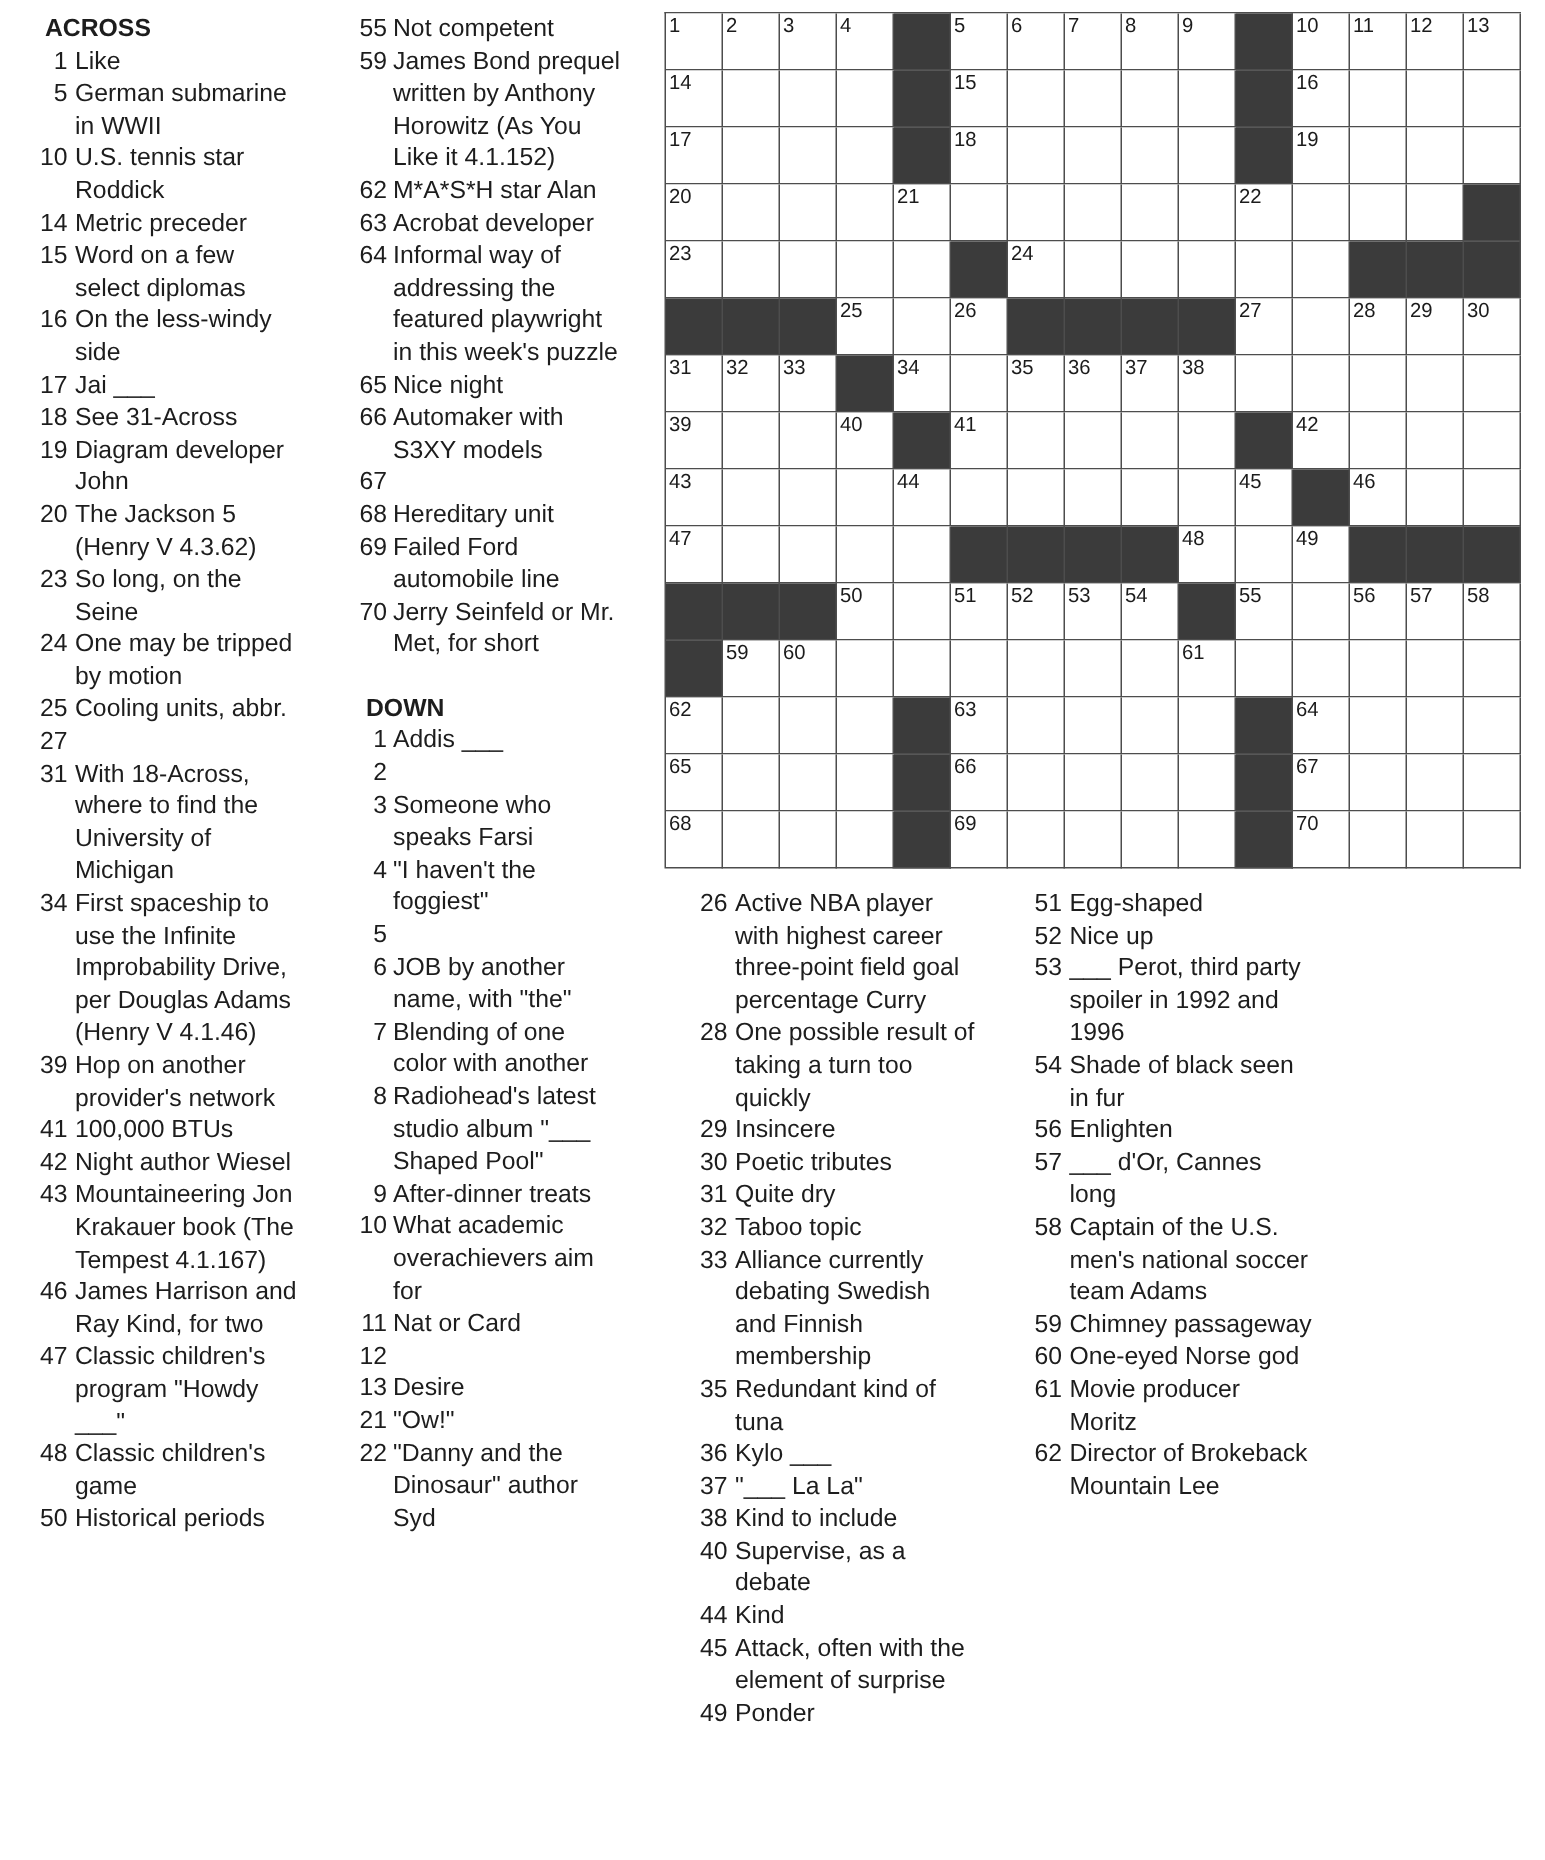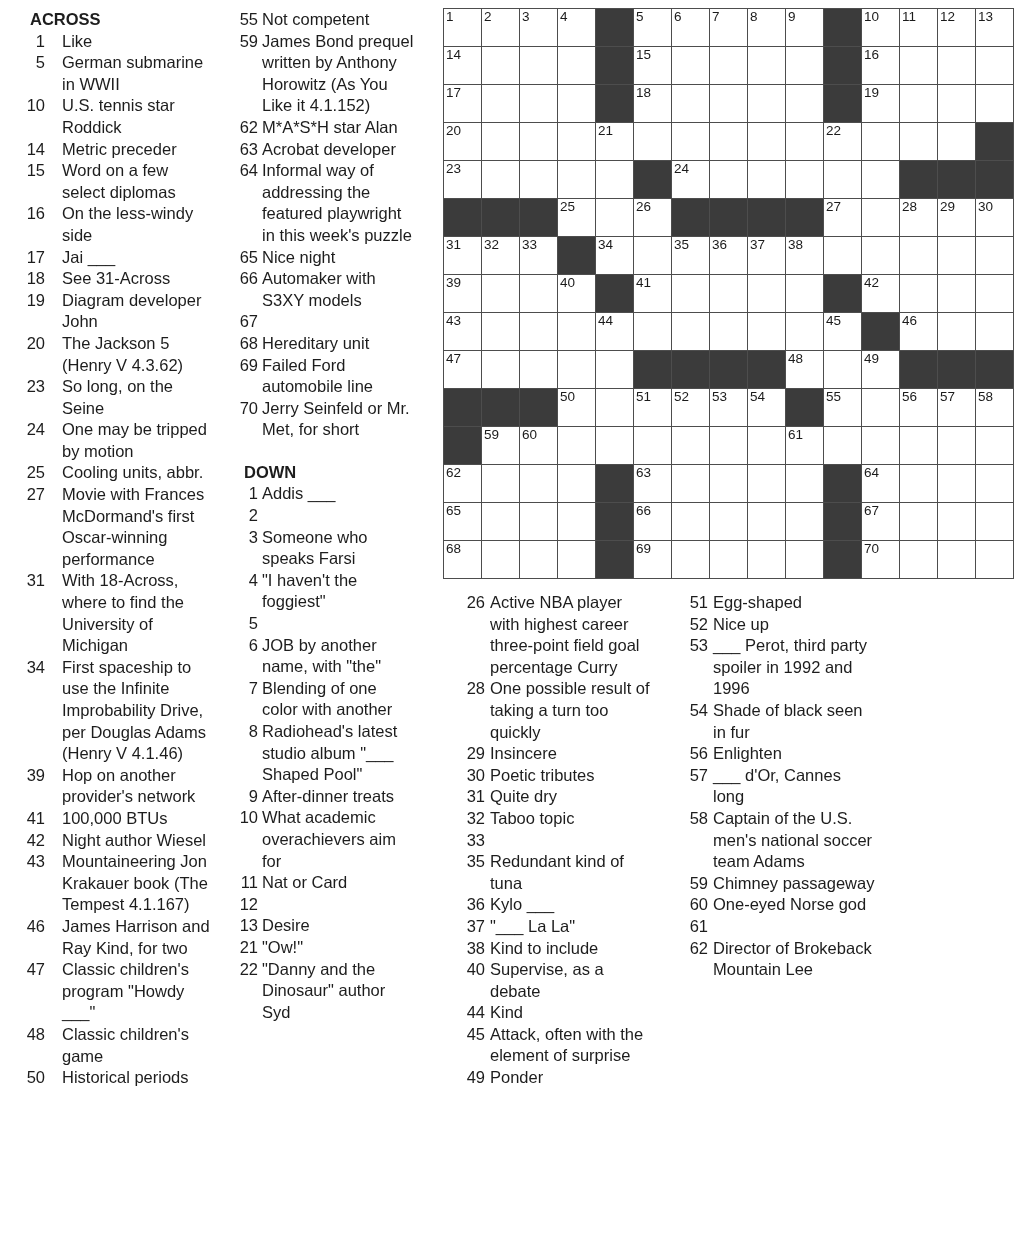--- a/index.html
+++ b/index.html
@@ -21,21 +21,21 @@
   }
   .heading.down { margin-top: 21px; }
   .clue { display: flex; align-items: flex-start; }
   .clue .num {
     flex: 0 0 38px; text-align: right; padding-right: 5px;
     box-sizing: border-box; white-space: nowrap;
   }
   .col2 .clue .num { flex-basis: 36px; padding-right: 4px; }
   .col3 .clue .num, .col4 .clue .num { flex-basis: 35px; padding-right: 5px; }
   .clue .txt { flex: 1 1 auto; }
-  .col1 .clue .txt { max-width: 152px; margin-left: 12px; }
+  .col1 .clue .txt { max-width: 152px; }
   .col2 .clue .txt { max-width: 152px; }
   .col3 .clue .txt { max-width: 160px; }
   .col4 .clue .txt { max-width: 162px; }
 
   .grid {
     position: absolute; left: 443px; top: 8px;
     display: grid;
     grid-template-columns: repeat(15, 38px);
     grid-auto-rows: 38px;
     border-top: 1px solid #4d4d4d;
@@ -110,21 +110,20 @@
         <div class="clue">
           <span class="num">24</span>
           <span class="txt">One may be tripped by motion</span>
         </div>
         <div class="clue">
           <span class="num">25</span>
           <span class="txt">Cooling units, abbr.</span>
         </div>
         <div class="clue">
           <span class="num">27</span>
-          <span class="txt">Movie with Frances McDormand's first Oscar-winning performance</span>
         </div>
         <div class="clue">
           <span class="num">31</span>
           <span class="txt">With 18-Across, where to find the University of Michigan</span>
         </div>
         <div class="clue">
           <span class="num">34</span>
           <span class="txt">First spaceship to use the Infinite Improbability Drive, per Douglas Adams (Henry V 4.1.46)</span>
         </div>
         <div class="clue">
@@ -662,20 +661,21 @@
         <div class="clue">
           <span class="num">31</span>
           <span class="txt">Quite dry</span>
         </div>
         <div class="clue">
           <span class="num">32</span>
           <span class="txt">Taboo topic</span>
         </div>
         <div class="clue">
           <span class="num">33</span>
+          <span class="txt">Alliance currently debating Swedish and Finnish membership</span>
         </div>
         <div class="clue">
           <span class="num">35</span>
           <span class="txt">Redundant kind of tuna</span>
         </div>
         <div class="clue">
           <span class="num">36</span>
           <span class="txt">Kylo ___</span>
         </div>
         <div class="clue">
@@ -739,20 +739,21 @@
         <div class="clue">
           <span class="num">59</span>
           <span class="txt">Chimney passageway</span>
         </div>
         <div class="clue">
           <span class="num">60</span>
           <span class="txt">One-eyed Norse god</span>
         </div>
         <div class="clue">
           <span class="num">61</span>
+          <span class="txt">Movie producer Moritz</span>
         </div>
         <div class="clue">
           <span class="num">62</span>
           <span class="txt">Director of Brokeback Mountain Lee</span>
         </div>
       </div>
   </section>
 
 </div>
 

